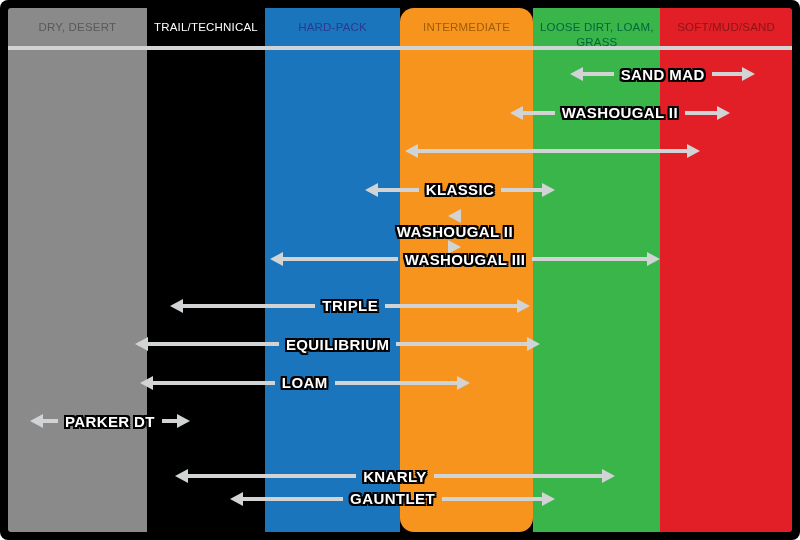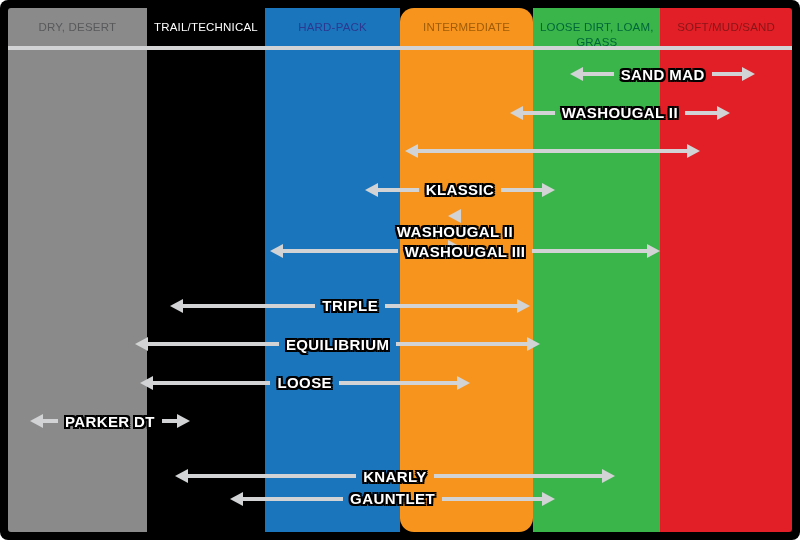--- a/index.html
+++ b/index.html
@@ -141,21 +141,21 @@
           <div class="seg"></div>
           <div class="ah ah-right"></div>
         </div>
         <div class="row" style="left: 35.3%; width: 43.4%; top: 201.4px; height: 38px; flex-direction: column;">
           <div class="ah ah-left"></div>
           <div class="seg"></div>
           <div class="tire-label">WASHOUGAL II</div>
           <div class="seg"></div>
           <div class="ah ah-right"></div>
         </div>
-        <div class="row" style="left: 33.4%; width: 49.8%; top: 224px; height: 38px;">
+        <div class="row" style="left: 33.4%; width: 49.8%; top: 232px; height: 38px;">
           <div class="ah ah-left"></div>
           <div class="seg"></div>
           <div class="tire-label">WASHOUGAL III</div>
           <div class="seg"></div>
           <div class="ah ah-right"></div>
         </div>
         <div class="row" style="left: 20.7%; width: 45.9%; top: 278.6px; height: 38px;">
           <div class="ah ah-left"></div>
           <div class="seg"></div>
           <div class="tire-label">TRIPLE</div>
@@ -165,21 +165,21 @@
         <div class="row" style="left: 16.2%; width: 51.7%; top: 317.2px; height: 38px;">
           <div class="ah ah-left"></div>
           <div class="seg"></div>
           <div class="tire-label">EQUILIBRIUM</div>
           <div class="seg"></div>
           <div class="ah ah-right"></div>
         </div>
         <div class="row" style="left: 16.8%; width: 42.1%; top: 355.8px; height: 38px;">
           <div class="ah ah-left"></div>
           <div class="seg"></div>
-          <div class="tire-label">LOOSE</div>
+          <div class="tire-label">LOAM</div>
           <div class="seg"></div>
           <div class="ah ah-right"></div>
         </div>
         <div class="row" style="left: 2.8%; width: 20.4%; top: 394.4px; height: 38px;">
           <div class="ah ah-left"></div>
           <div class="seg"></div>
           <div class="tire-label">PARKER DT</div>
           <div class="seg"></div>
           <div class="ah ah-right"></div>
         </div>

